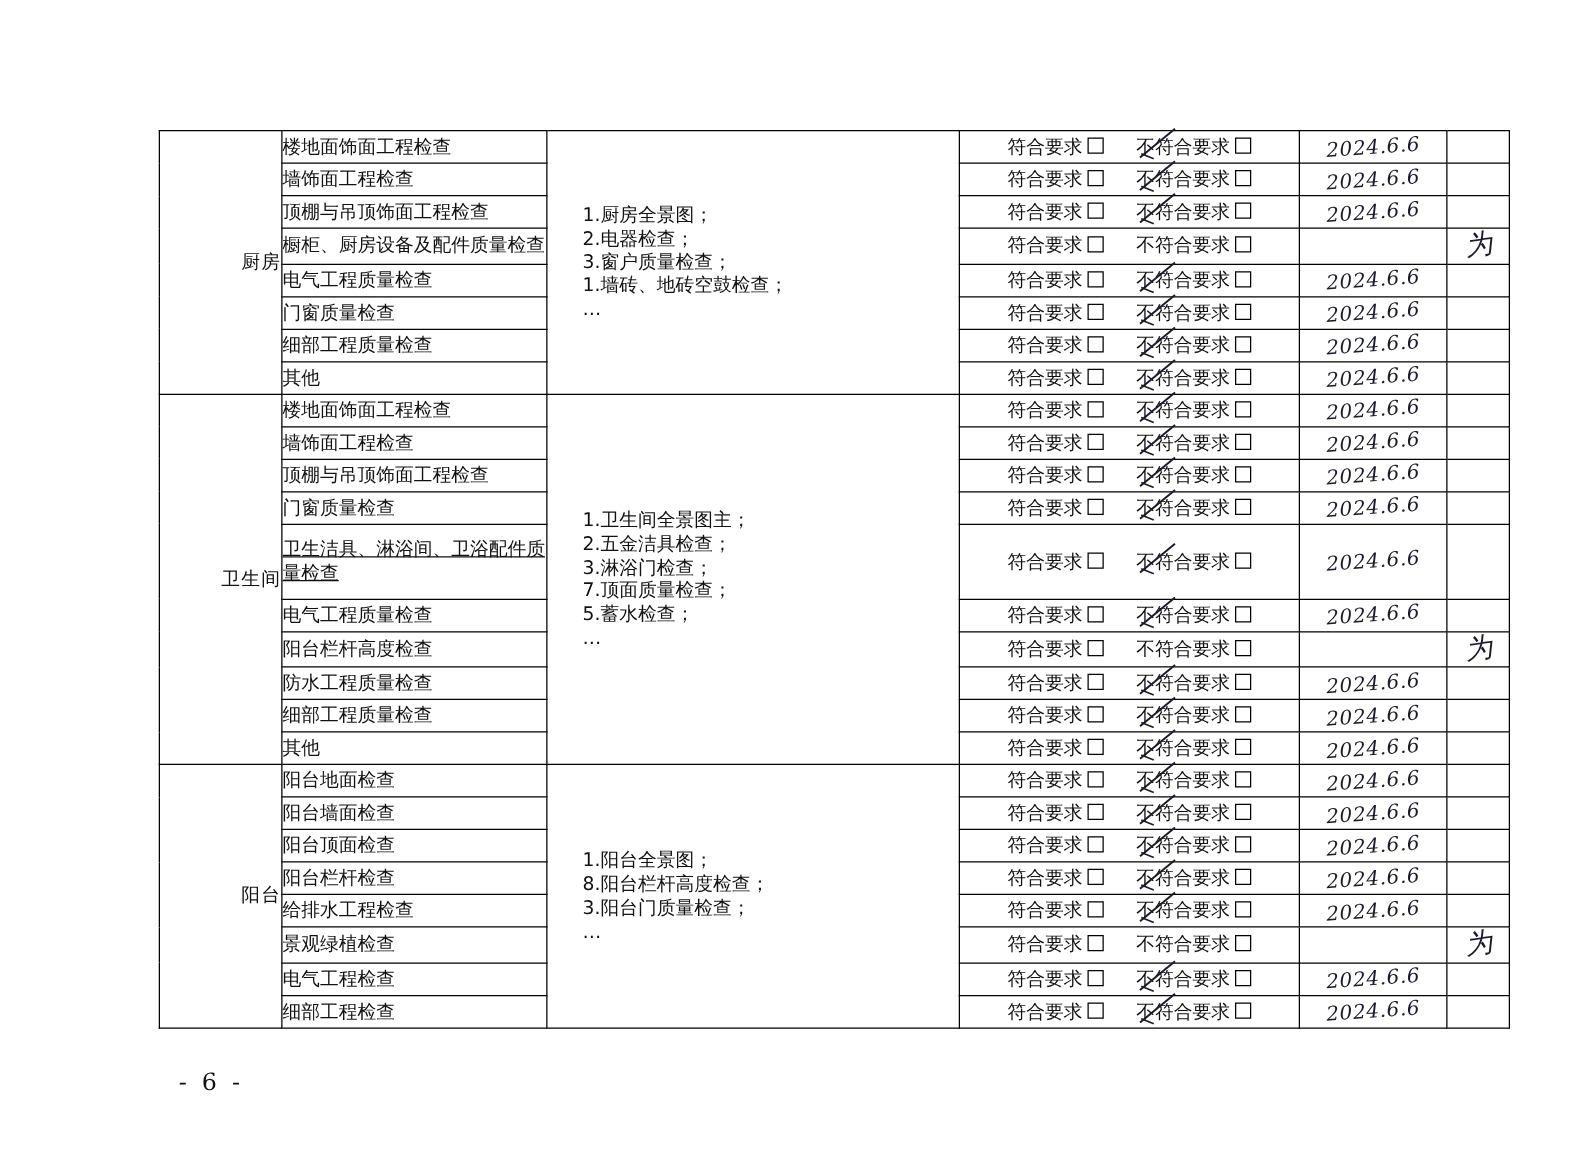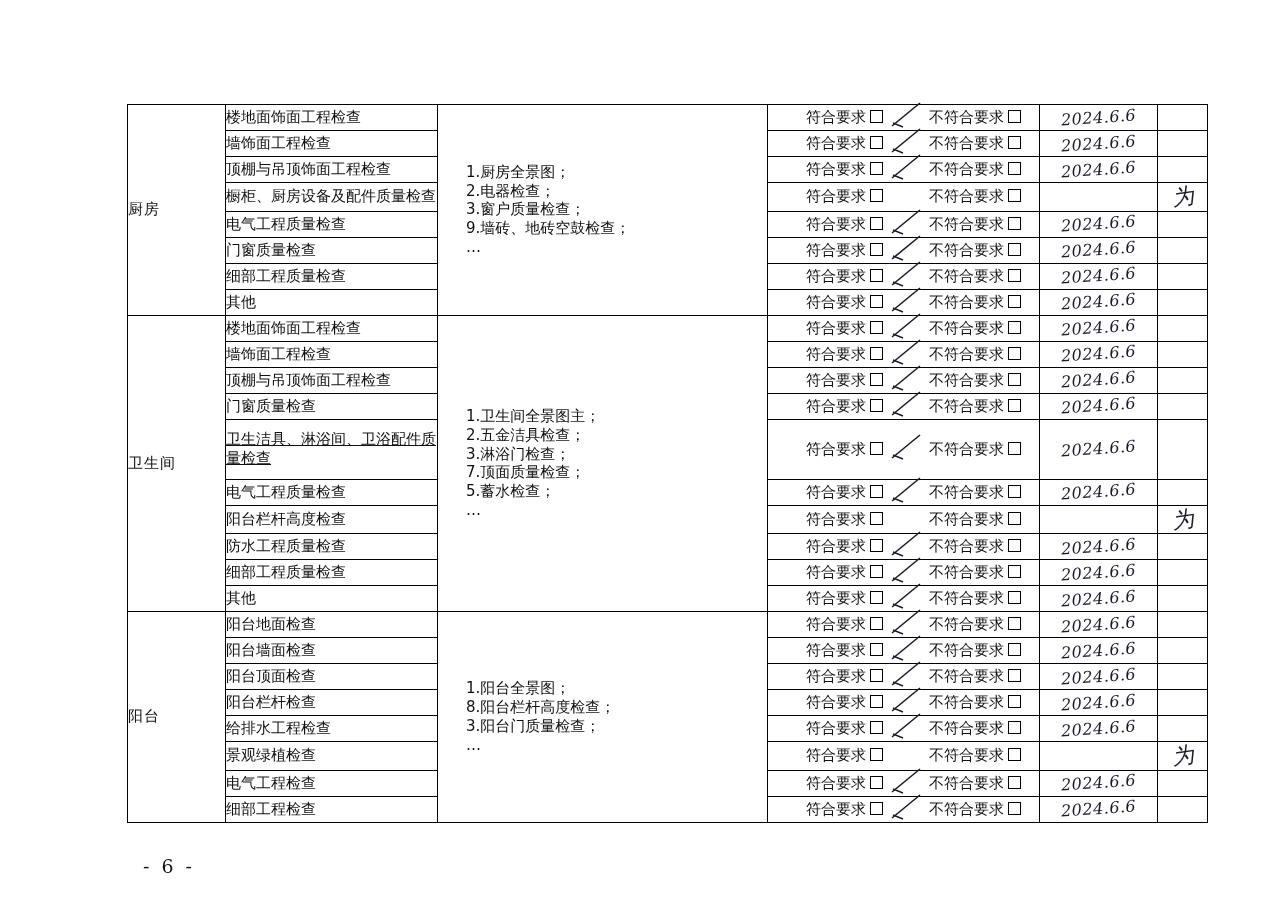--- a/index.html
+++ b/index.html
@@ -39,21 +39,21 @@
   }
   
   col.c-group { width: 98px; }
   col.c-item  { width: 212px; }
   col.c-notes { width: 330px; }
   col.c-check { width: 272px; }
   col.c-date  { width: 118px; }
   col.c-sign  { width: 50px; }
 
   .group-cell {
-    text-align: left;
+    text-align: right;
     font-size: 17px;
     letter-spacing: 1px;
   }
   .item-cell {
     padding: 4px 6px 4px 8px;
     font-size: 15.5px;
     text-align: left;
     margin-top: 29px;
   }
   .notes-cell {
@@ -65,21 +65,20 @@
   }
   .notes-cell div { white-space: pre; margin-left: 28px;}
   .check-cell {
     text-align: center;
     font-size: 15.5px;
     position: relative;
     white-space: nowrap;
   }
   .check-cell .opt {
     display: inline-block;
-    margin-left: 20px;
   }
   .check-cell .opt.first { margin-right: 26px; }
   .box {
     display: inline-block;
     width: 11px;
     height: 11px;
     border: 1.3px solid #000;
     margin-left: 4px;
     position: relative;
     top: 1px;
@@ -144,21 +143,21 @@
       <col class="c-sign">
     </colgroup>
     <tbody id="table-body">
         <tr class="row-h">
           <td class="group-cell" rowspan="8"><span>厨房</span></td>
           <td class="item-cell"><span>楼地面饰面工程检查</span></td>
           <td class="notes-cell" rowspan="8">
             <div>1.厨房全景图；</div>
             <div>2.电器检查；</div>
             <div>3.窗户质量检查；</div>
-            <div>9.墙砖、地砖空鼓检查；</div>
+            <div>1.墙砖、地砖空鼓检查；</div>
             <div>…</div>
           </td>
           <td class="check-cell"><div style="position: relative; display: inline-block;"><span class="opt first"><span>符合要求</span><span class="box"></span></span><span class="opt"><span>不符合要求</span><span class="box"></span></span><span class="tick" style="left: 104px; top: -6px;">
                 <svg viewBox="0 0 34 26" width="34" height="26">
                   <path d="M2 24 L30 1" stroke="#1b1b2e" stroke-width="1.6" fill="none"></path>
                   <path d="M3 21 L13 25" stroke="#1b1b2e" stroke-width="1.4" fill="none"></path>
                 </svg>
               </span></div></td>
           <td class="date-cell"><span class="hand">2024.6.6</span></td>
           <td class="sign-cell"></td>

